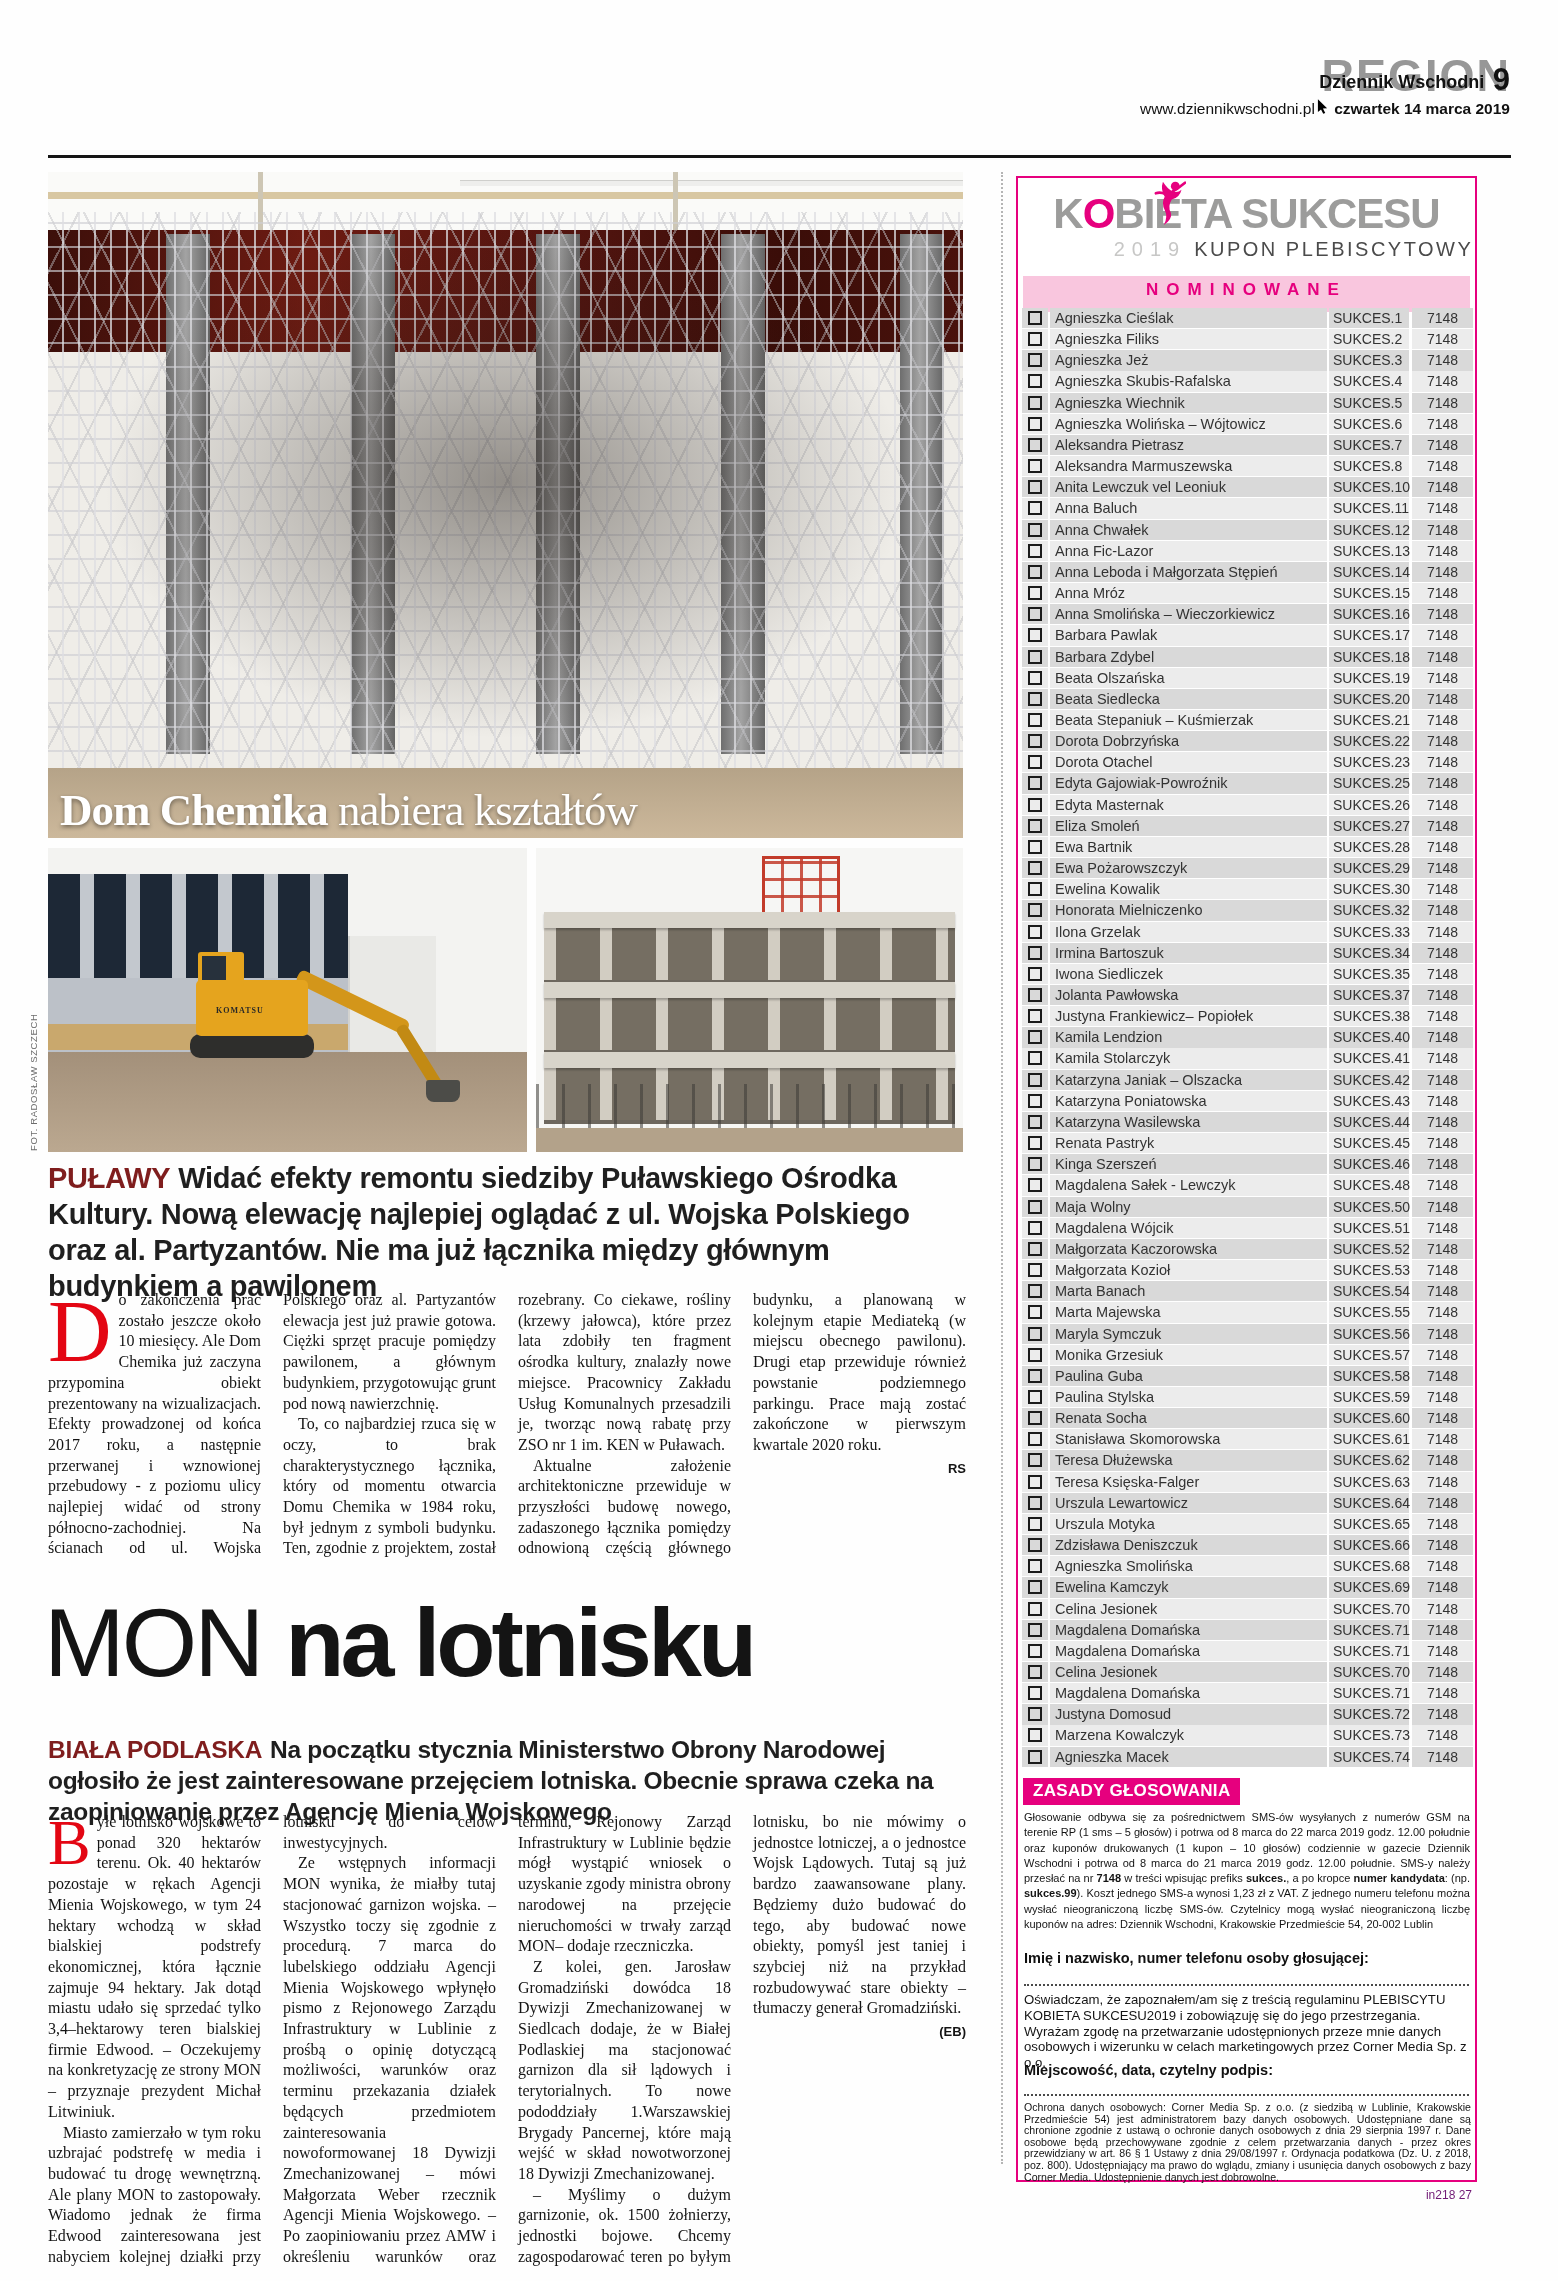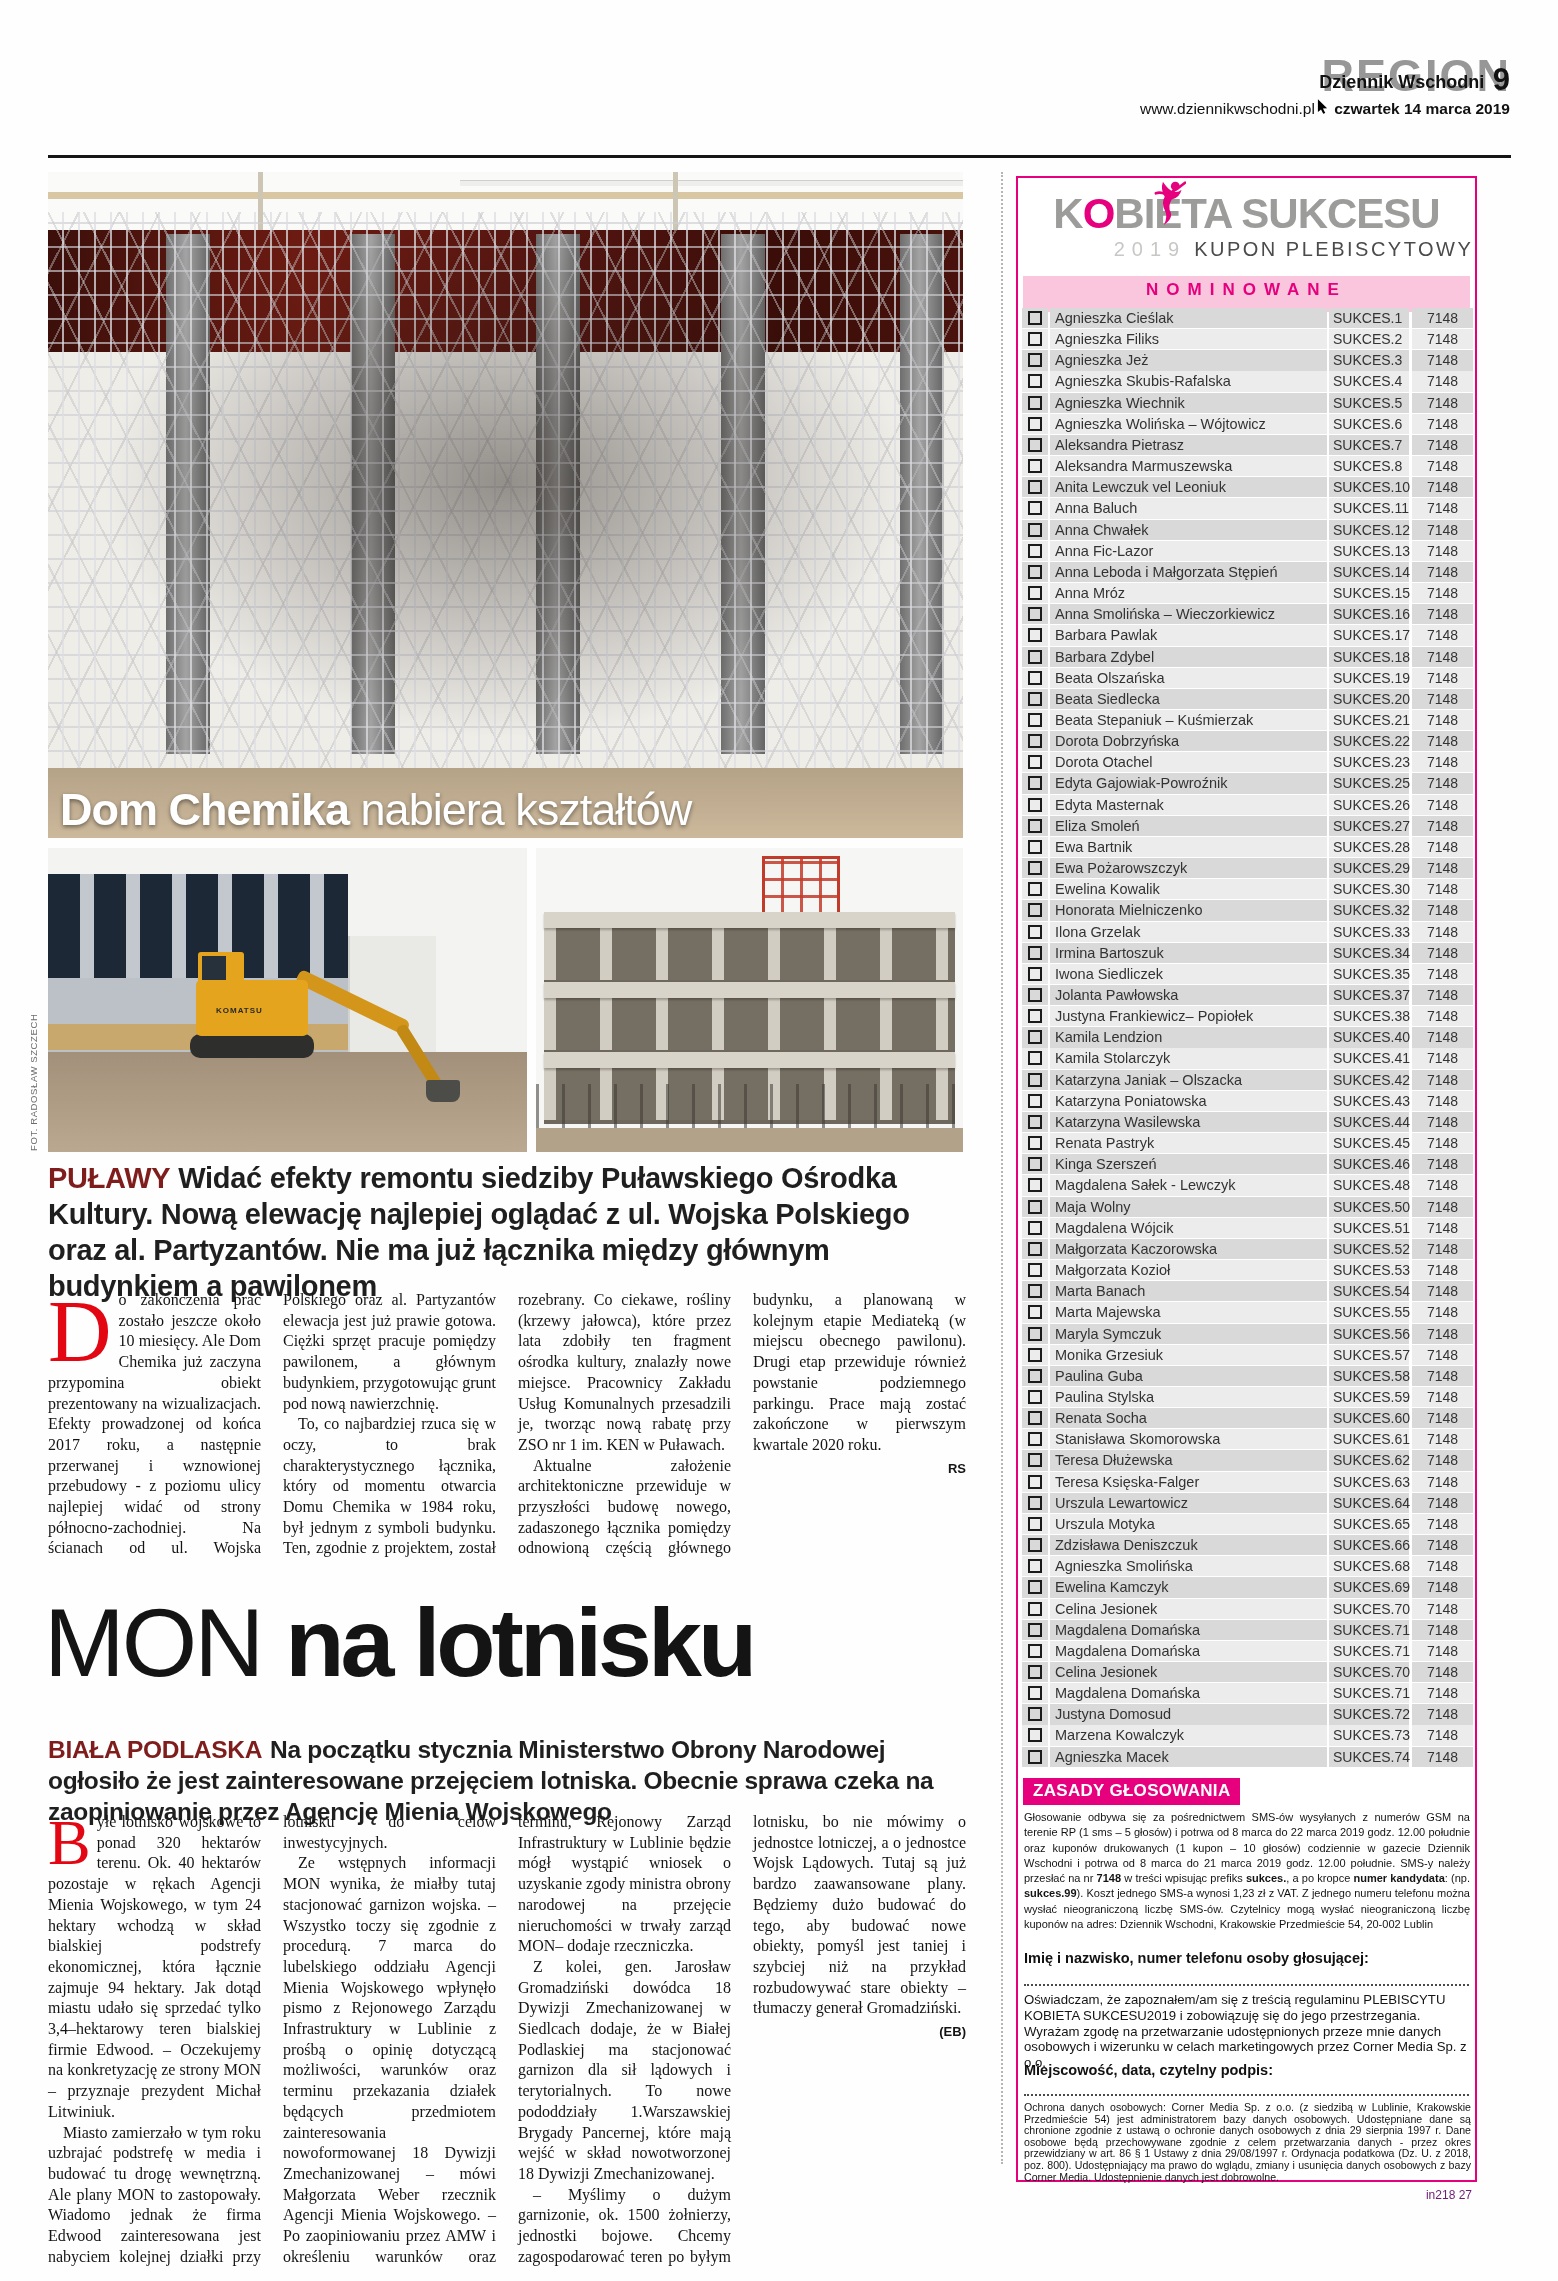--- a/index.html
+++ b/index.html
@@ -10,21 +10,21 @@
           font-size:45px;font-weight:700;color:#979797;letter-spacing:2px;}
   .brand{position:absolute;right:48px;top:64px;text-align:right;line-height:1;}
   .brand .bn{font-size:18px;font-weight:700;vertical-align:baseline;}
   .brand .pn{font-size:31px;font-weight:700;margin-left:4px;vertical-align:-2px;}
   .dateline{position:absolute;right:48px;top:99px;font-size:15.5px;text-align:right;}
   .dateline .url{font-weight:400;}
   .dateline .dt{font-weight:700;}
   .cursor-ic{display:inline-block;margin:0 2px -2px 2px;}
   .hrule{position:absolute;left:48px;top:155px;width:1463px;height:3px;background:#151515;}
   
-  .photo{position:absolute;overflow:hidden;background:#efede8;}
+  .photo{position:absolute;overflow:hidden;background:#efede8;font-family:Liberation Serif, serif;}
   .ph-main{left:48px;top:172px;width:915px;height:666px;}
   .pm-sky{position:absolute;left:0;top:0;right:0;height:60px;background:#fafaf8;}
   .pm-beam{position:absolute;left:0;top:20px;right:0;height:7px;background:#d8c7a2;}
   .pm-rail{position:absolute;left:45%;top:8px;right:0;height:5px;background:#eeeeec;border-top:1px solid #cfcfcc;}
   .pm-pole1,.pm-pole2{position:absolute;top:0;width:5px;height:62px;background:#cdc6b4;}
   .pm-pole1{left:210px}.pm-pole2{left:625px}
   .pm-red{position:absolute;left:0;top:58px;right:0;height:122px;
           background:linear-gradient(90deg,#3c0f0a,#6d1b12 28%,#551510 55%,#3a0d08 80%,#4a120c);}
   .pm-col{position:absolute;top:62px;width:44px;height:520px;
           background:linear-gradient(90deg,#6e6e6e,#a3a3a3 45%,#646464);}

